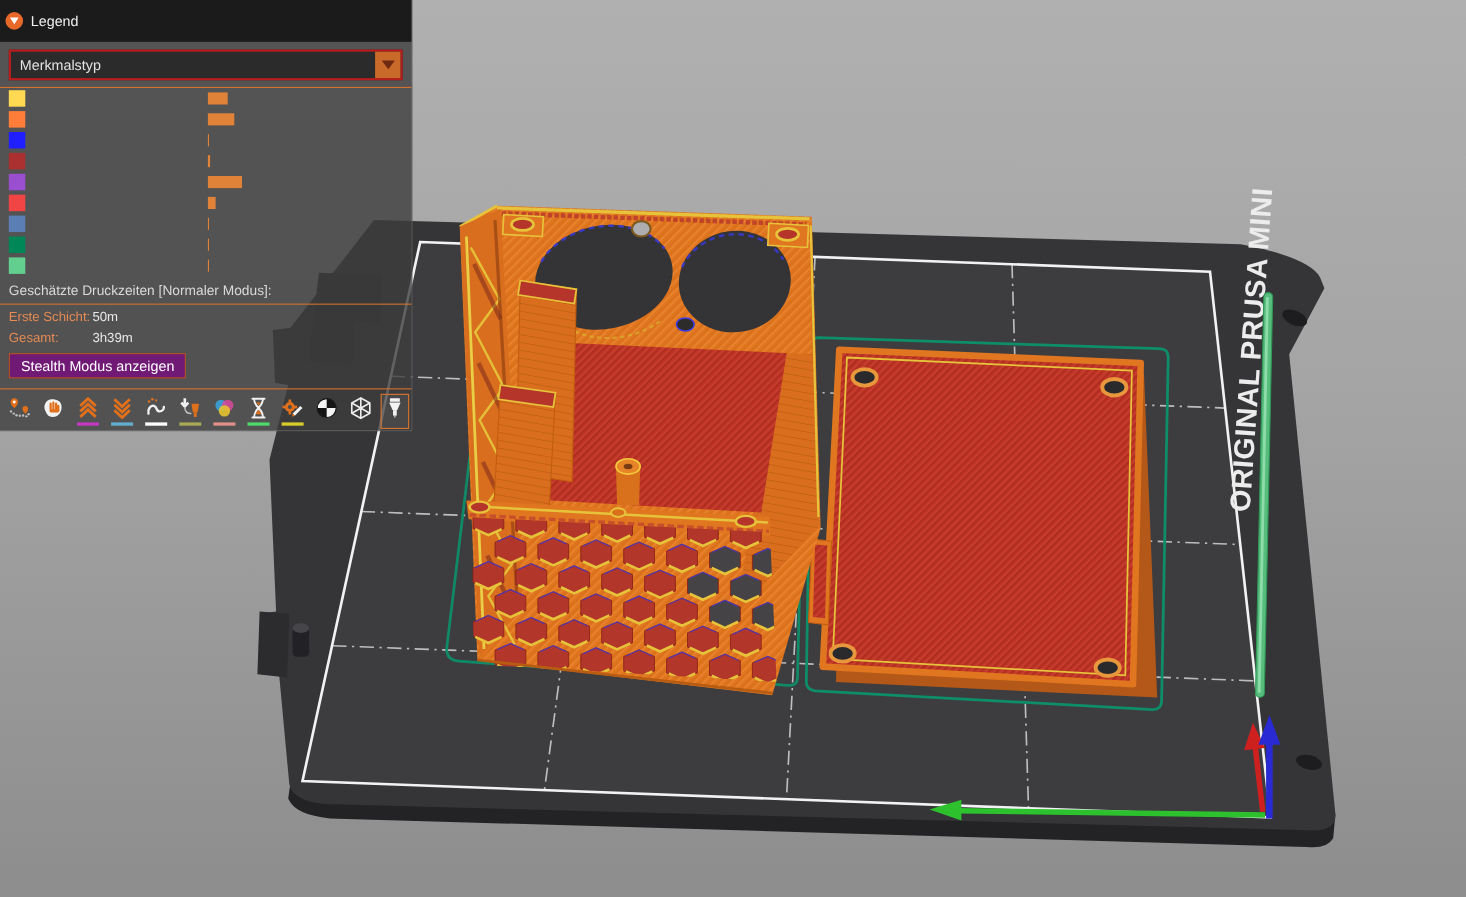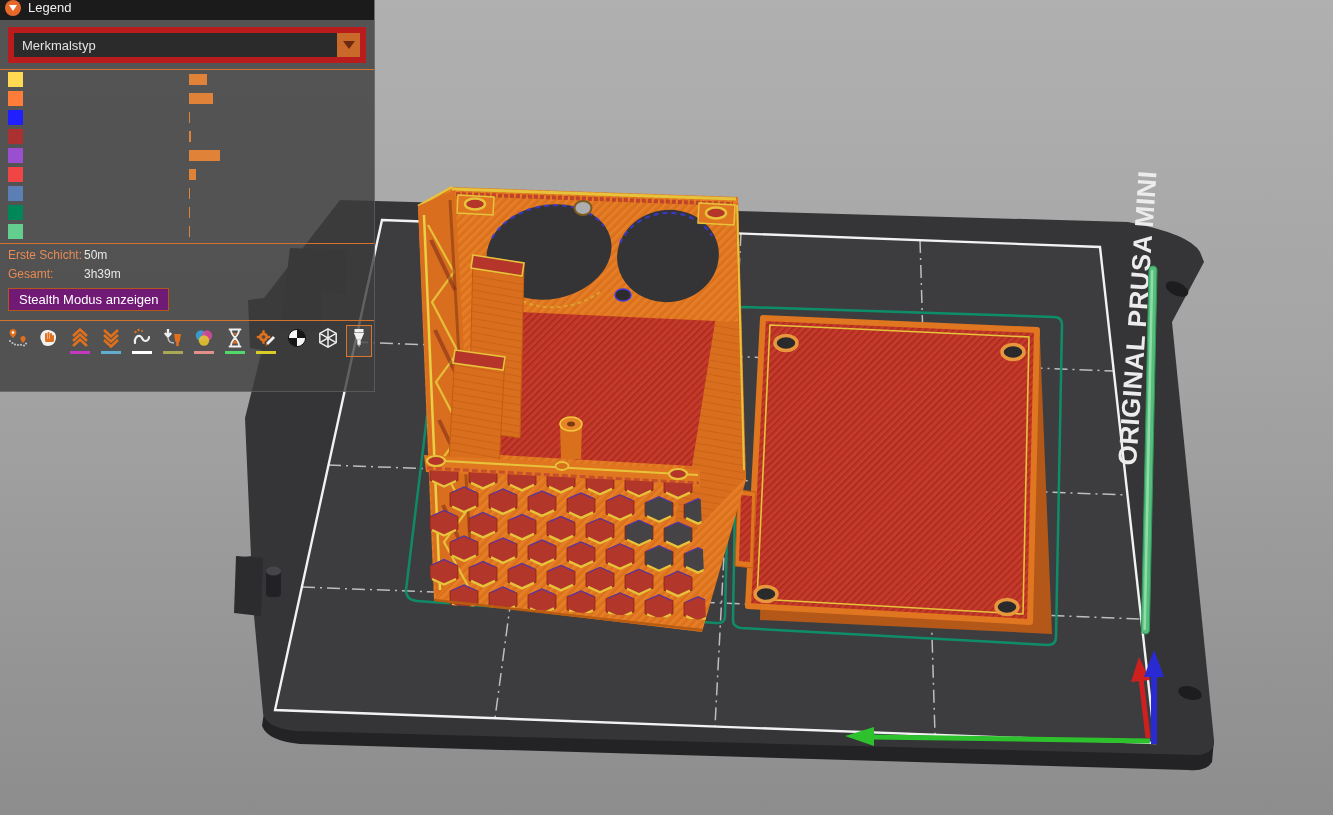--- a/index.html
+++ b/index.html
@@ -5,27 +5,27 @@
   html,body{margin:0;padding:0;background:#8f8f8f;}
   body{width:1333px;height:815px;overflow:hidden;position:relative;
        font-family:"Liberation Sans","DejaVu Sans",sans-serif;}
   .viewport{position:absolute;inset:0;background:linear-gradient(180deg,#b0b0b0 0%,#a4a4a4 45%,#8d8d8d 100%);}
   #scene{position:absolute;inset:0;}
   
   .legend-panel{position:absolute;left:0;top:0;width:375px;height:392px;
     background:rgba(61,61,61,0.80);color:#dcdcdc;font-size:12px;
     border-right:1px solid rgba(255,255,255,.14);border-bottom:1px solid rgba(255,255,255,.14);
     box-sizing:border-box;}
-  .titlebar{height:20px;background:#1b1b1b;display:flex;gap:7px;padding-left:5px;}
+  .titlebar{height:38px;background:#1b1b1b;display:flex;align-items:center;gap:7px;padding-left:5px;}
   .titlebar .tb-icon{width:16px;height:16px;border-radius:50%;background:#e8682a;position:relative;flex:0 0 16px;}
   .titlebar .tb-icon:before{content:"";position:absolute;left:3.5px;top:5px;border-left:4.5px solid transparent;
     border-right:4.5px solid transparent;border-top:6px solid #fff;}
   .titlebar .tb-title{color:#f0f0f0;font-size:13px;}
   .dropdown{margin:7px 8px 6px 8px;height:24px;background:#2b2b2b;display:flex;align-items:center;
-    border:6px solid #b91c1c;}
+    border:2px solid #b91c1c;}
   .dropdown .dd-value{flex:1;padding-left:8px;color:#e2e2e2;font-size:13px;}
   .dropdown .dd-btn{width:23px;height:24px;background:#c96a2a;display:flex;align-items:center;justify-content:center;cursor:pointer;}
   .dropdown .dd-btn:before{content:"";border-left:6px solid transparent;border-right:6px solid transparent;border-top:8px solid #6e2a10;}
   .lg-grid{display:grid;grid-template-columns:26px 109px 46px 36px 44px 48px 56px;align-items:center;padding-left:8px;}
   .lg-head{height:18px;color:#d2d2d2;}
   .lg-head .h-fil{grid-column:6 / span 2;}
   .lg-head .h-pct{grid-column:4 / span 2;}
   hr.orange{border:none;border-top:1px solid #d3712f;margin:2px 0 0 0;}
   .lg-row{height:19px;}
   .lg-row .sw{width:15px;height:15px;}
@@ -434,20 +434,21 @@
         <span></span>
         <span>
           <span class="bar" style="display:block;width:1px"></span>
         </span>
         <span class="pct"></span>
         <span></span>
         <span></span>
       </div>
     </div>
 
+  <div class="sec-head">Geschätzte Druckzeiten [Normaler Modus]:</div>
   <hr class="orange">
   <div class="kv">
     <span class="k">Erste Schicht:</span>
     <span class="v">50m</span>
   </div>
   <div class="kv">
     <span class="k">Gesamt:</span>
     <span class="v">3h39m</span>
   </div>
   <button class="stealth-btn">Stealth Modus anzeigen</button>

